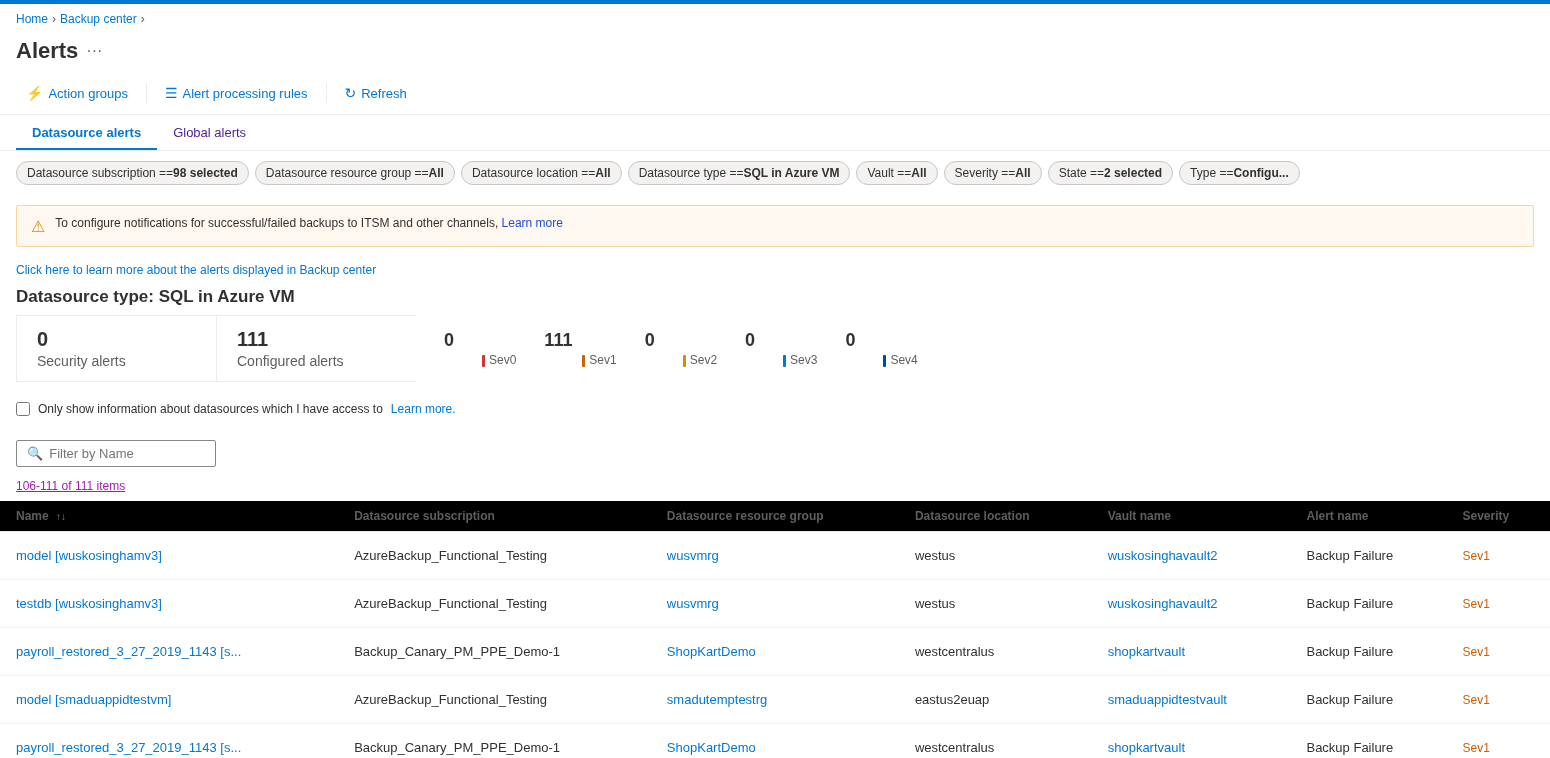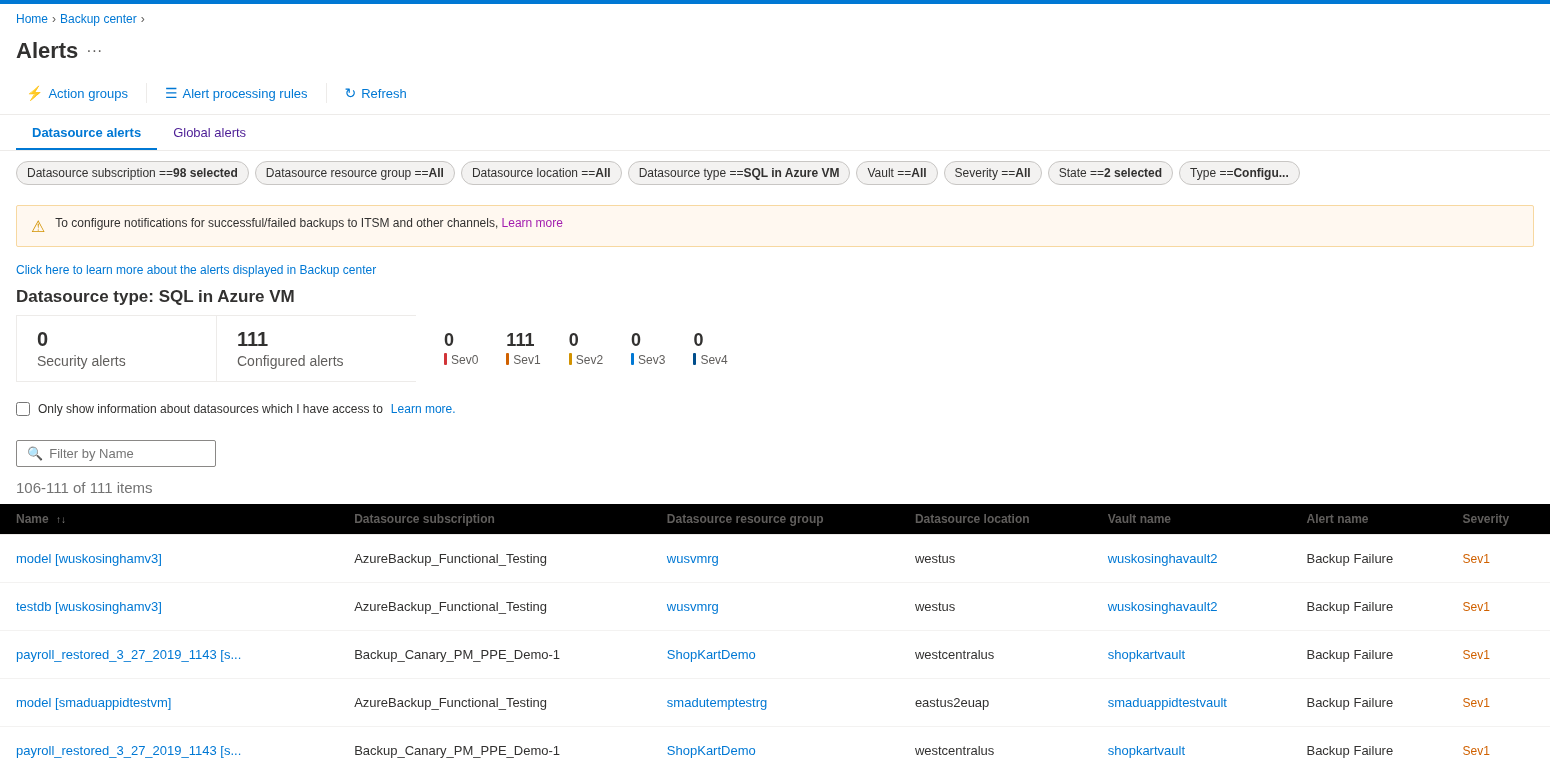--- a/index.html
+++ b/index.html
@@ -23,53 +23,53 @@
     .tabs { display: flex; padding: 0 16px; border-bottom: 1px solid #edebe9; }
     .tab { padding: 10px 16px 8px; cursor: pointer; font-size: 13px; color: #4c1d95; border-bottom: 2px solid transparent; }
     .tab.active { color: #0078d4; border-bottom: 2px solid #0078d4; font-weight: 600; }
     
     .filters-bar { display: flex; align-items: center; padding: 10px 16px; gap: 6px; overflow-x: auto; flex-wrap: nowrap; }
     .filter-pill { display: flex; align-items: center; padding: 4px 10px; border: 1px solid #c8c6c4; border-radius: 12px; font-size: 12px; background: #f3f2f1; white-space: nowrap; cursor: pointer; color: #323130; }
     .filter-pill strong { font-weight: 600; }
     
     .warning-banner { display: flex; align-items: flex-start; gap: 10px; margin: 10px 16px; padding: 10px 14px; background: #fff8f0; border: 1px solid #f7d8a0; border-radius: 2px; font-size: 12px; color: #323130; }
     .warning-icon { color: #d29200; font-size: 16px; flex-shrink: 0; margin-top: 1px; }
-    .warning-link { color: #a21caf; text-decoration: none; cursor: pointer; }
+    .warning-link { color: #1d4ed8; text-decoration: none; cursor: pointer; }
     
     .info-link { padding: 6px 16px; font-size: 12px; color: #0078d4; cursor: pointer; text-decoration: none; display: block; }
     
     .datasource-label { padding: 4px 16px 8px; font-size: 17px; font-weight: 600; color: #323130; }
     
     .metrics-row { display: flex; align-items: stretch; padding: 0 16px 12px; gap: 0; }
     .metric-card { border: 1px solid #edebe9; padding: 12px 20px; min-width: 200px; }
     .metric-card:not(:last-child) { border-right: none; }
     .metric-number { font-size: 20px; font-weight: 600; color: #323130; }
     .metric-label { font-size: 14px; color: #605e5c; margin-top: 2px; }
     
     .sev-metrics { display: flex; align-items: center; gap: 28px; padding-left: 28px; }
     .sev-item { display: flex; flex-direction: column; align-items: flex-start; }
     .sev-number { font-size: 18px; font-weight: 700; color: #323130; }
-    .sev-label-row { display: flex; align-items: flex-start; gap: 4px; font-size: 12px; color: #605e5c; margin-top: 2px; }
+    .sev-label-row { display: flex; align-items: flex-end; gap: 4px; font-size: 12px; color: #605e5c; margin-top: 2px; margin-left: 38px; }
     .sev-bar { width: 3px; height: 12px; border-radius: 1px; }
     .sev0-bar { background: #d13438; }
     .sev1-bar { background: #d06100; }
     .sev2-bar { background: #d29200; }
     .sev3-bar { background: #0078d4; }
     .sev4-bar { background: #004e8c; }
     
     .checkbox-row { display: flex; align-items: center; gap: 8px; padding: 8px 16px 16px; font-size: 12px; color: #323130; }
     .checkbox-row input[type="checkbox"] { width: 14px; height: 14px; cursor: pointer; }
     .checkbox-link { color: #0078d4; text-decoration: none; cursor: pointer; }
     
     .filter-input-row { padding: 8px 16px; }
     .filter-input { display: flex; align-items: center; border: 1px solid #8a8886; border-radius: 2px; padding: 5px 10px; gap: 6px; width: 200px; }
     .filter-input input { border: none; outline: none; font-size: 13px; width: 100%; color: #323130; }
     .filter-icon { color: #605e5c; font-size: 13px; }
     
-    .items-count { padding: 4px 16px 8px; font-size: 15px; color: #737373; }
+    .items-count { padding: 4px 16px 8px; font-size: 12px; color: #a21caf; text-decoration: underline; }
     
     .data-table { width: 100%; border-collapse: collapse; }
     .data-table th { text-align: left; padding: 8px 16px; font-size: 12px; font-weight: 600; color: #605e5c; border-bottom: 1px solid #edebe9; white-space: nowrap; background: #000000; }
     .data-table th .sort-icons { color: #8a8886; margin-left: 4px; font-size: 10px; }
     .data-table td { padding: 16px 16px; font-size: 13px; border-bottom: 1px solid #f3f2f1; vertical-align: middle; }
     .cell-link { color: #0078d4; text-decoration: none; cursor: pointer; }
     .sev-badge { font-size: 12px; }
     .sev1 { color: #d06100; }
     
     ::-webkit-scrollbar { height: 6px; width: 6px; }

